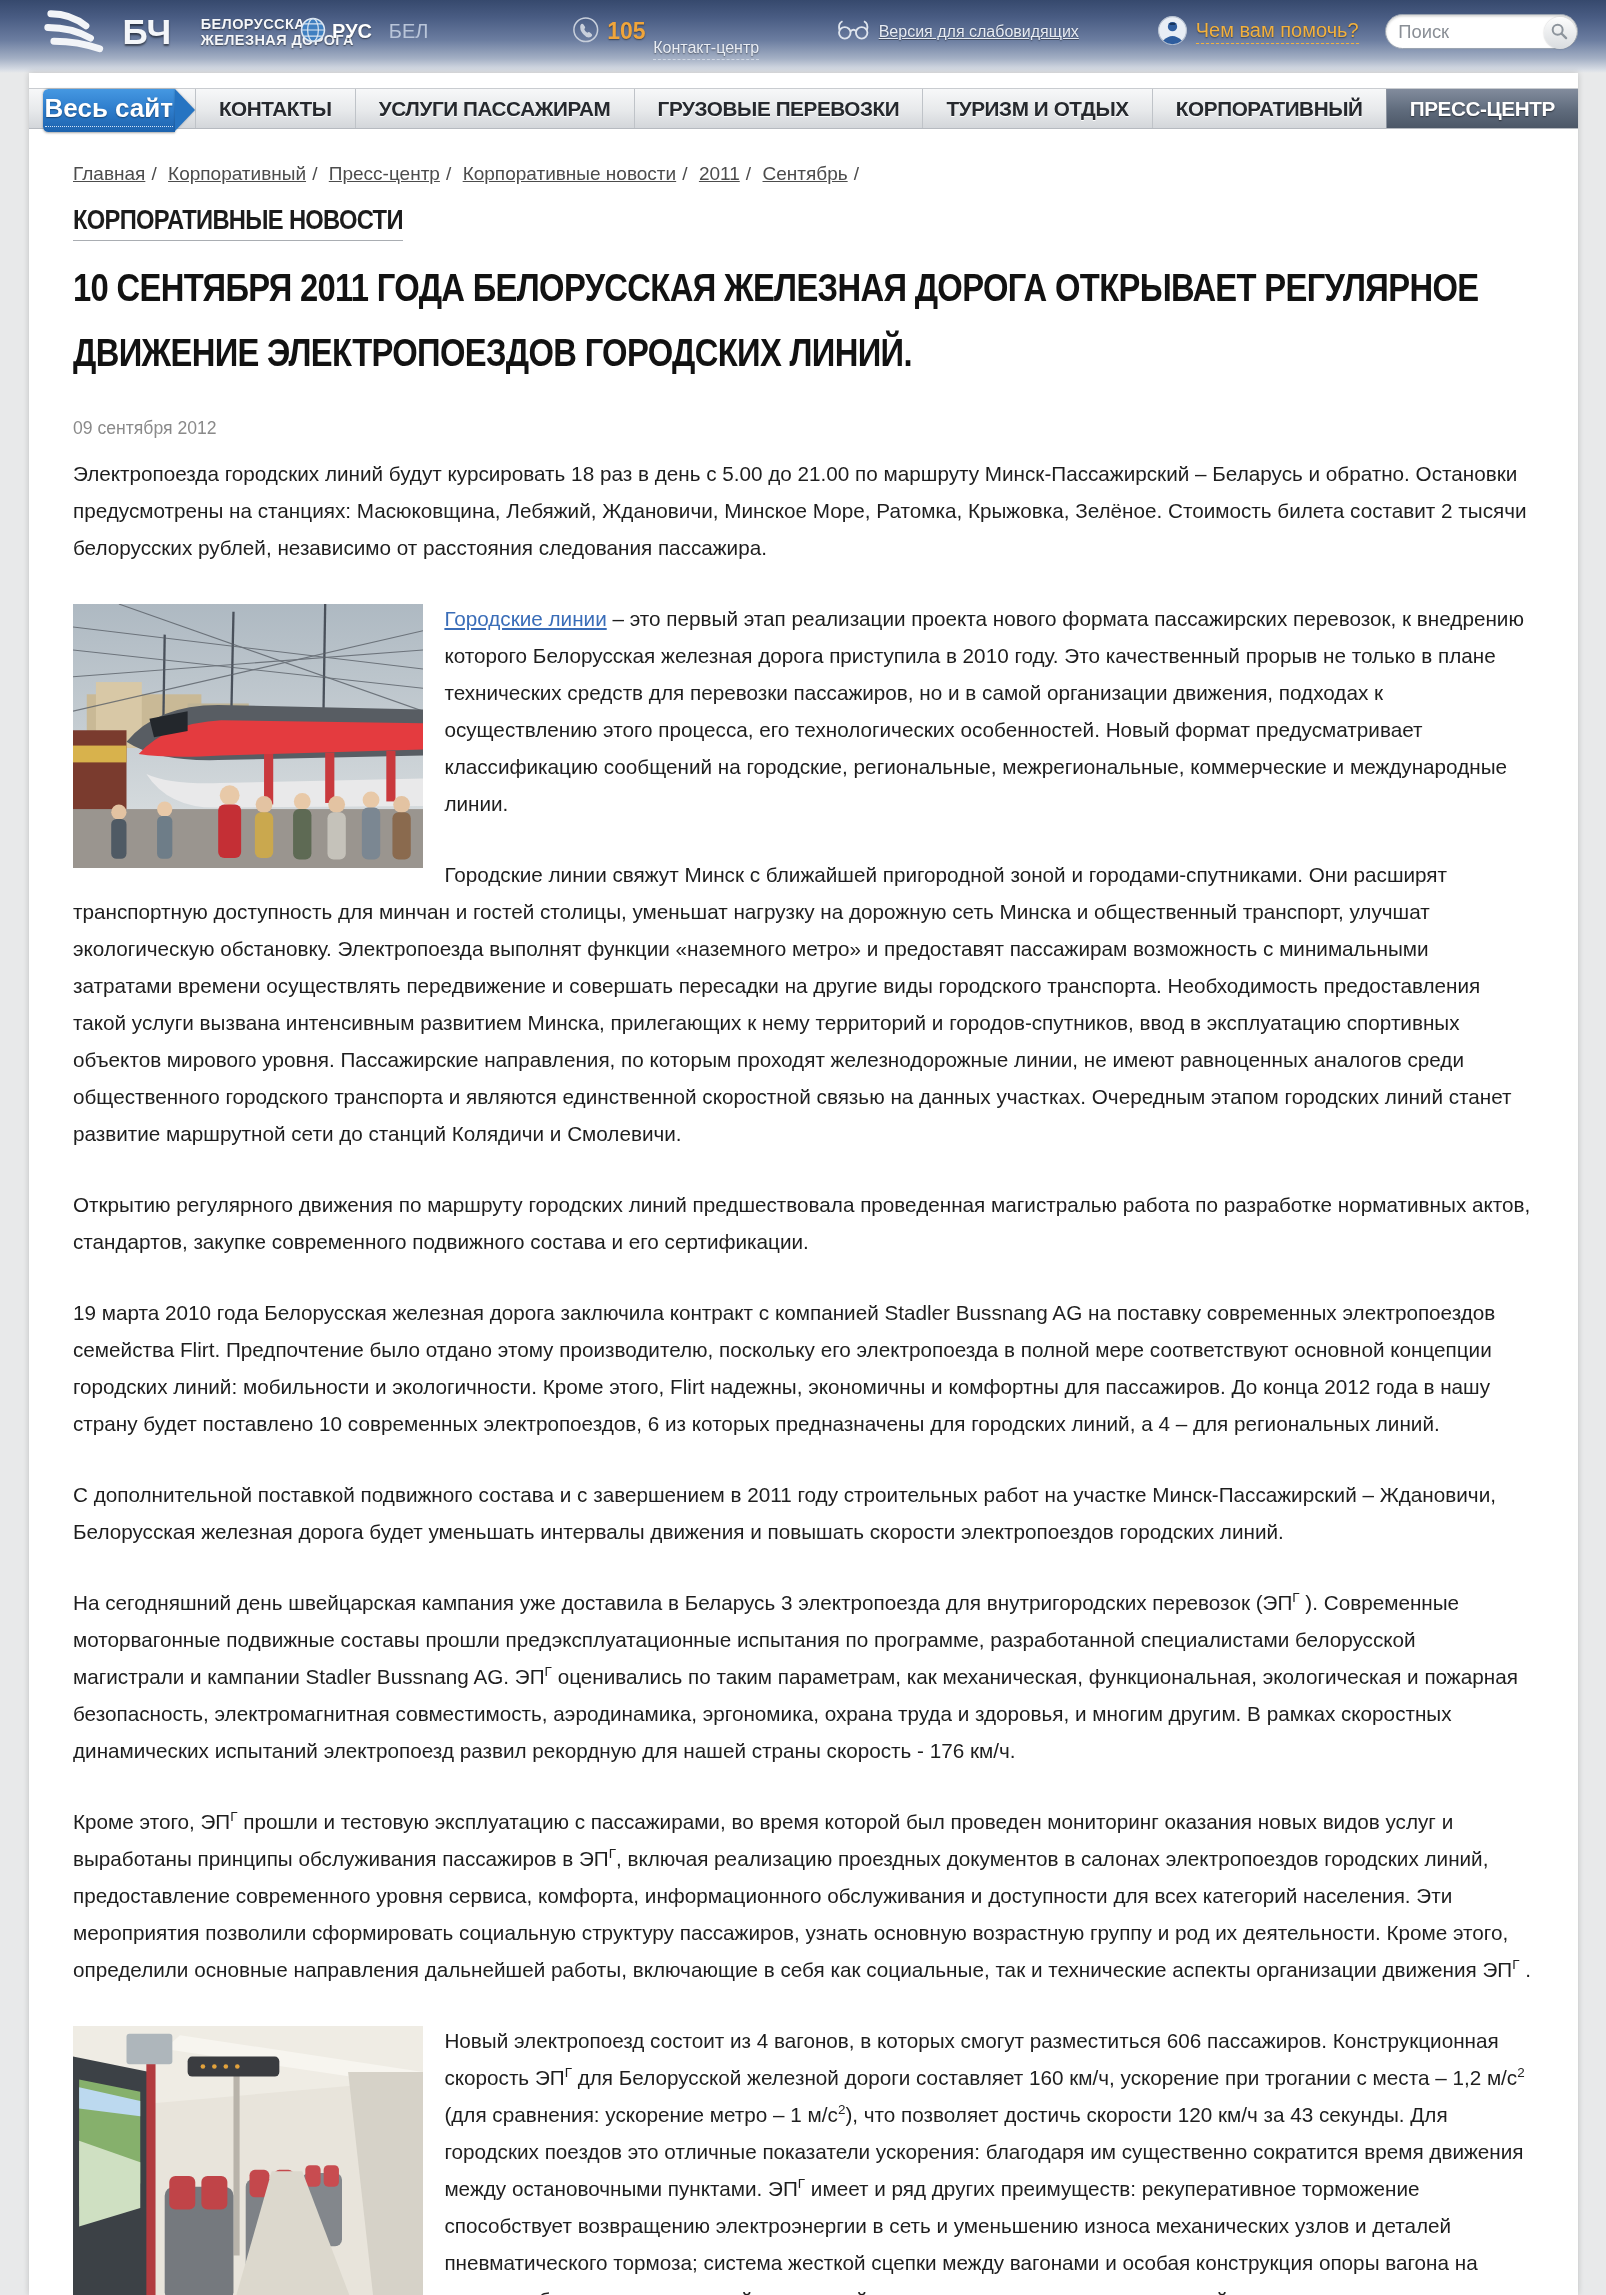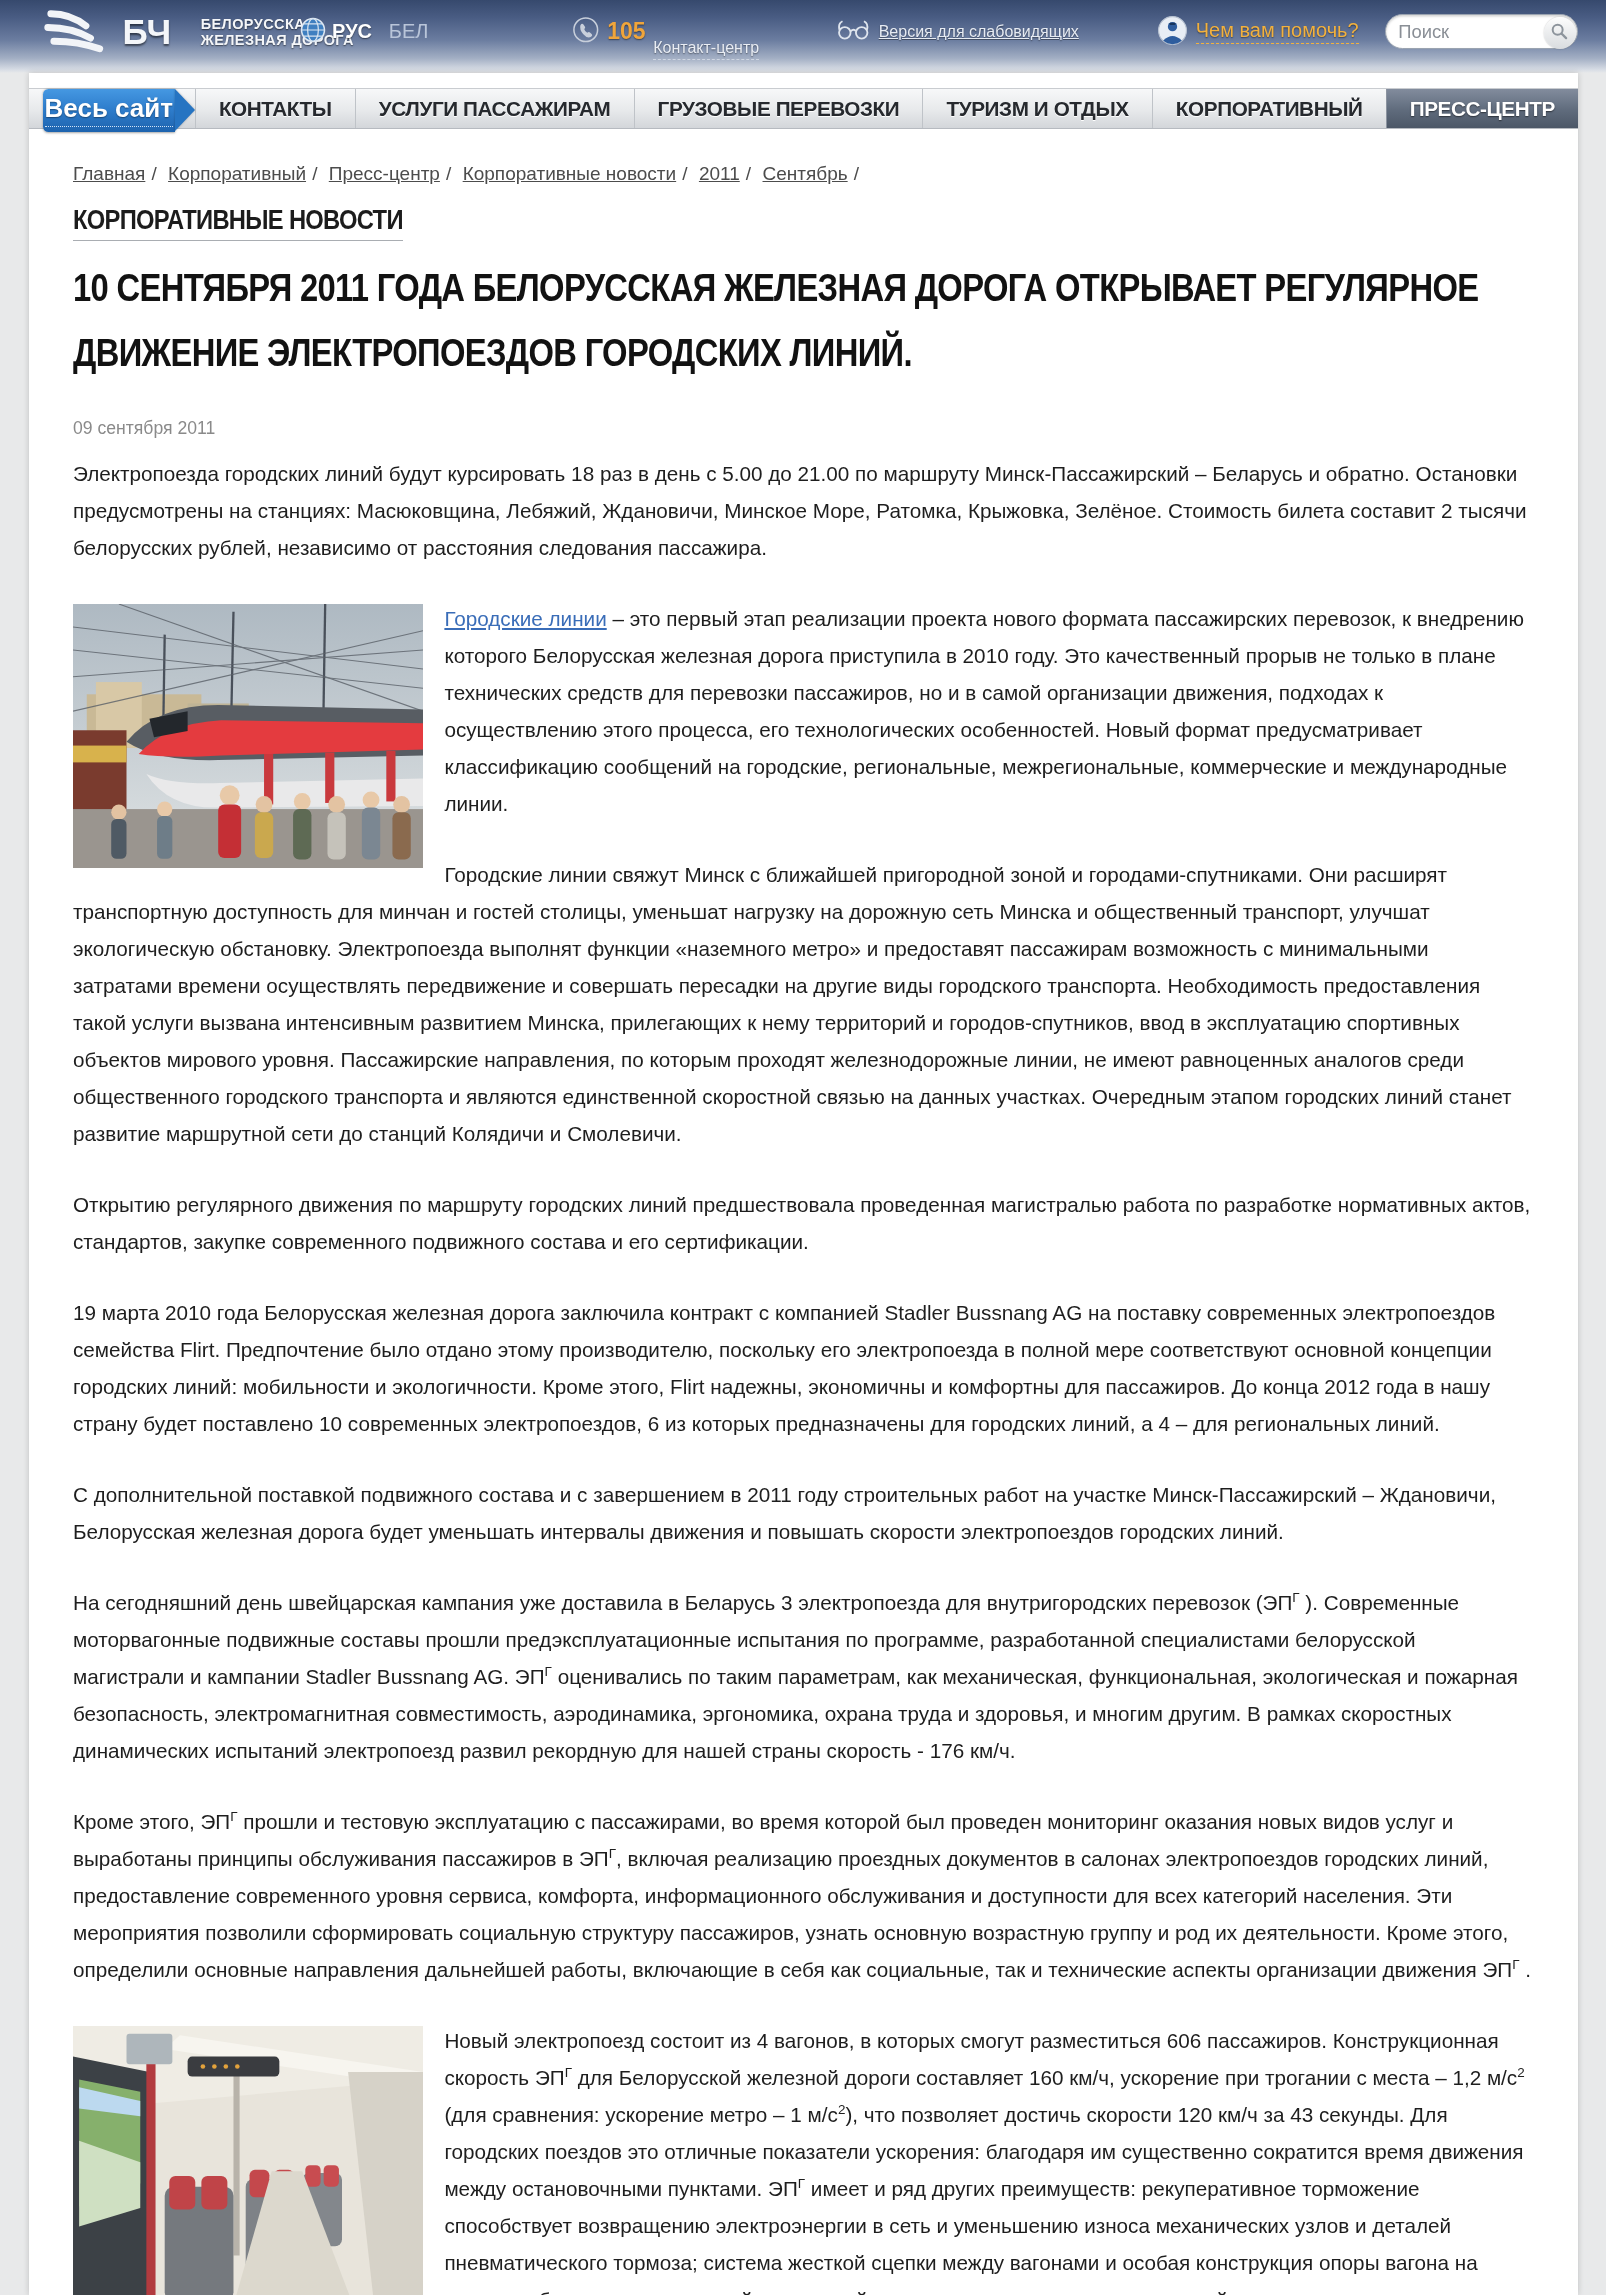--- a/index.html
+++ b/index.html
@@ -174,21 +174,21 @@
     <a>Корпоративные новости</a><span class="sep">/</span>
     <a>2011</a><span class="sep">/</span>
     <a>Сентябрь</a><span class="sep">/</span>
   </div>
 
   <div class="article">
     <div class="section-heading"><span>КОРПОРАТИВНЫЕ НОВОСТИ</span></div>
     <h1 class="title">
         <span>10 СЕНТЯБРЯ 2011 ГОДА БЕЛОРУССКАЯ ЖЕЛЕЗНАЯ ДОРОГА ОТКРЫВАЕТ РЕГУЛЯРНОЕ ДВИЖЕНИЕ ЭЛЕКТРОПОЕЗДОВ ГОРОДСКИХ ЛИНИЙ.</span>
       </h1>
-    <div class="date">09 сентября 2011</div>
+    <div class="date">09 сентября 2012</div>
 
     <p class="first">Электропоезда городских линий будут курсировать 18 раз в день с 5.00  до 21.00   по маршруту Минск-Пассажирский – Беларусь и обратно. Остановки предусмотрены на станциях: Масюковщина, Лебяжий, Ждановичи, Минское Море, Ратомка, Крыжовка, Зелёное. Стоимость билета составит 2 тысячи белорусских рублей, независимо от расстояния следования пассажира.</p>
 
     <div class="photo photo-left ph1">
       <svg width="350" height="264" viewBox="0 0 458 345" preserveAspectRatio="none">
         <defs>
             <linearGradient id="sky1" x1="0" y1="0" x2="0" y2="1">
               <stop offset="0" stop-color="#aeb9c2"></stop>
               <stop offset="1" stop-color="#dfe3e4"></stop>
             </linearGradient>

